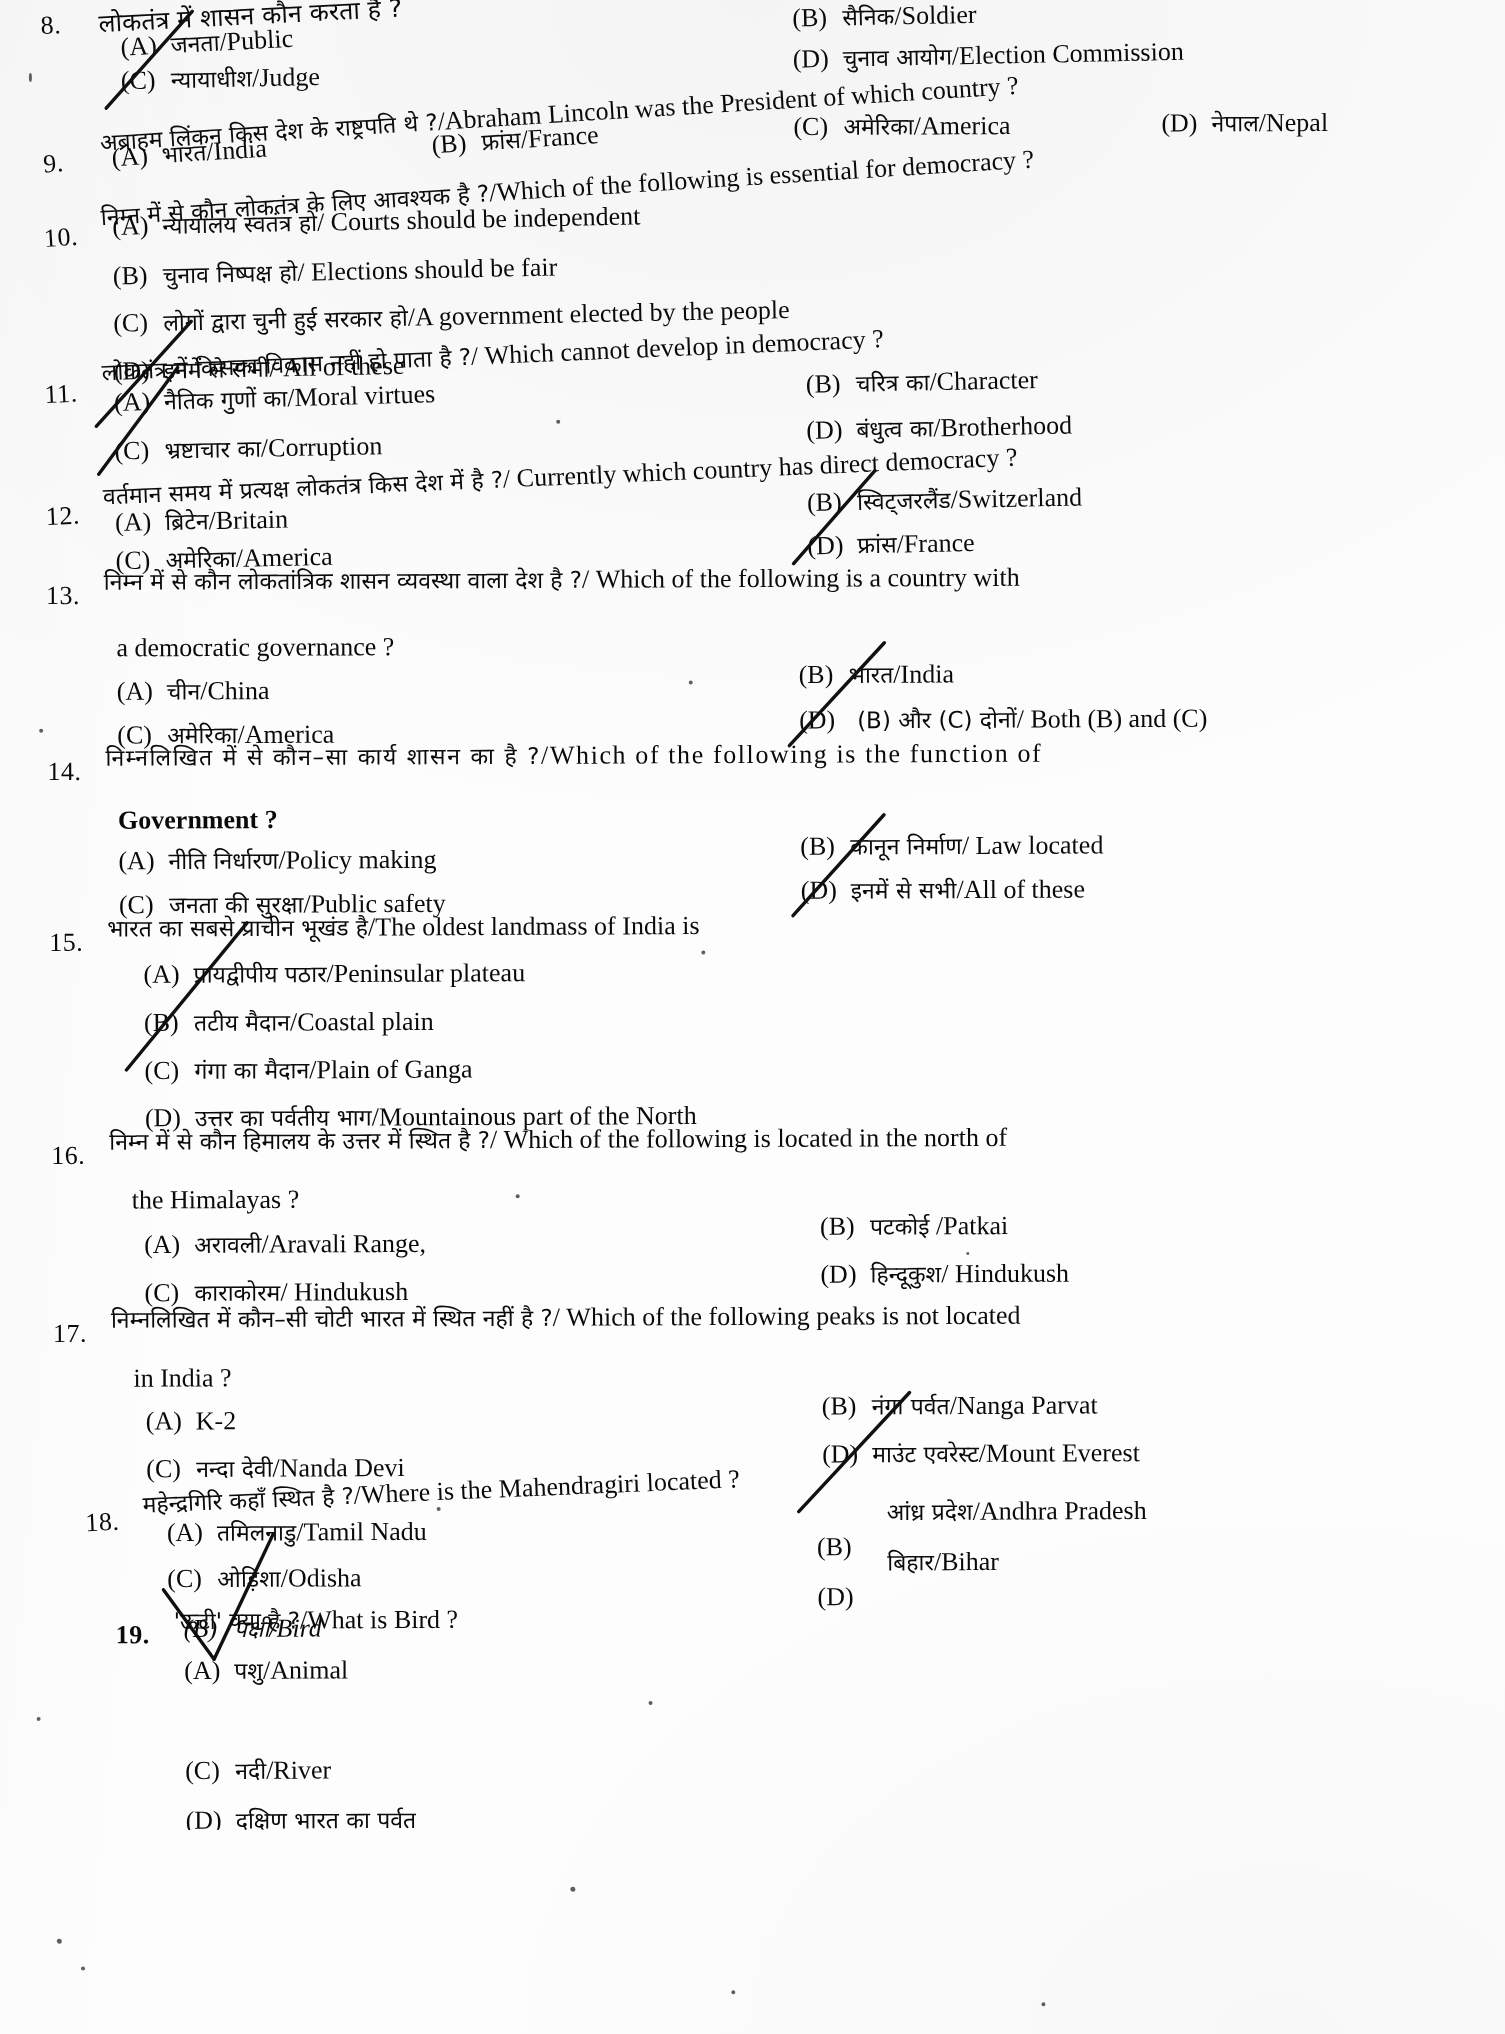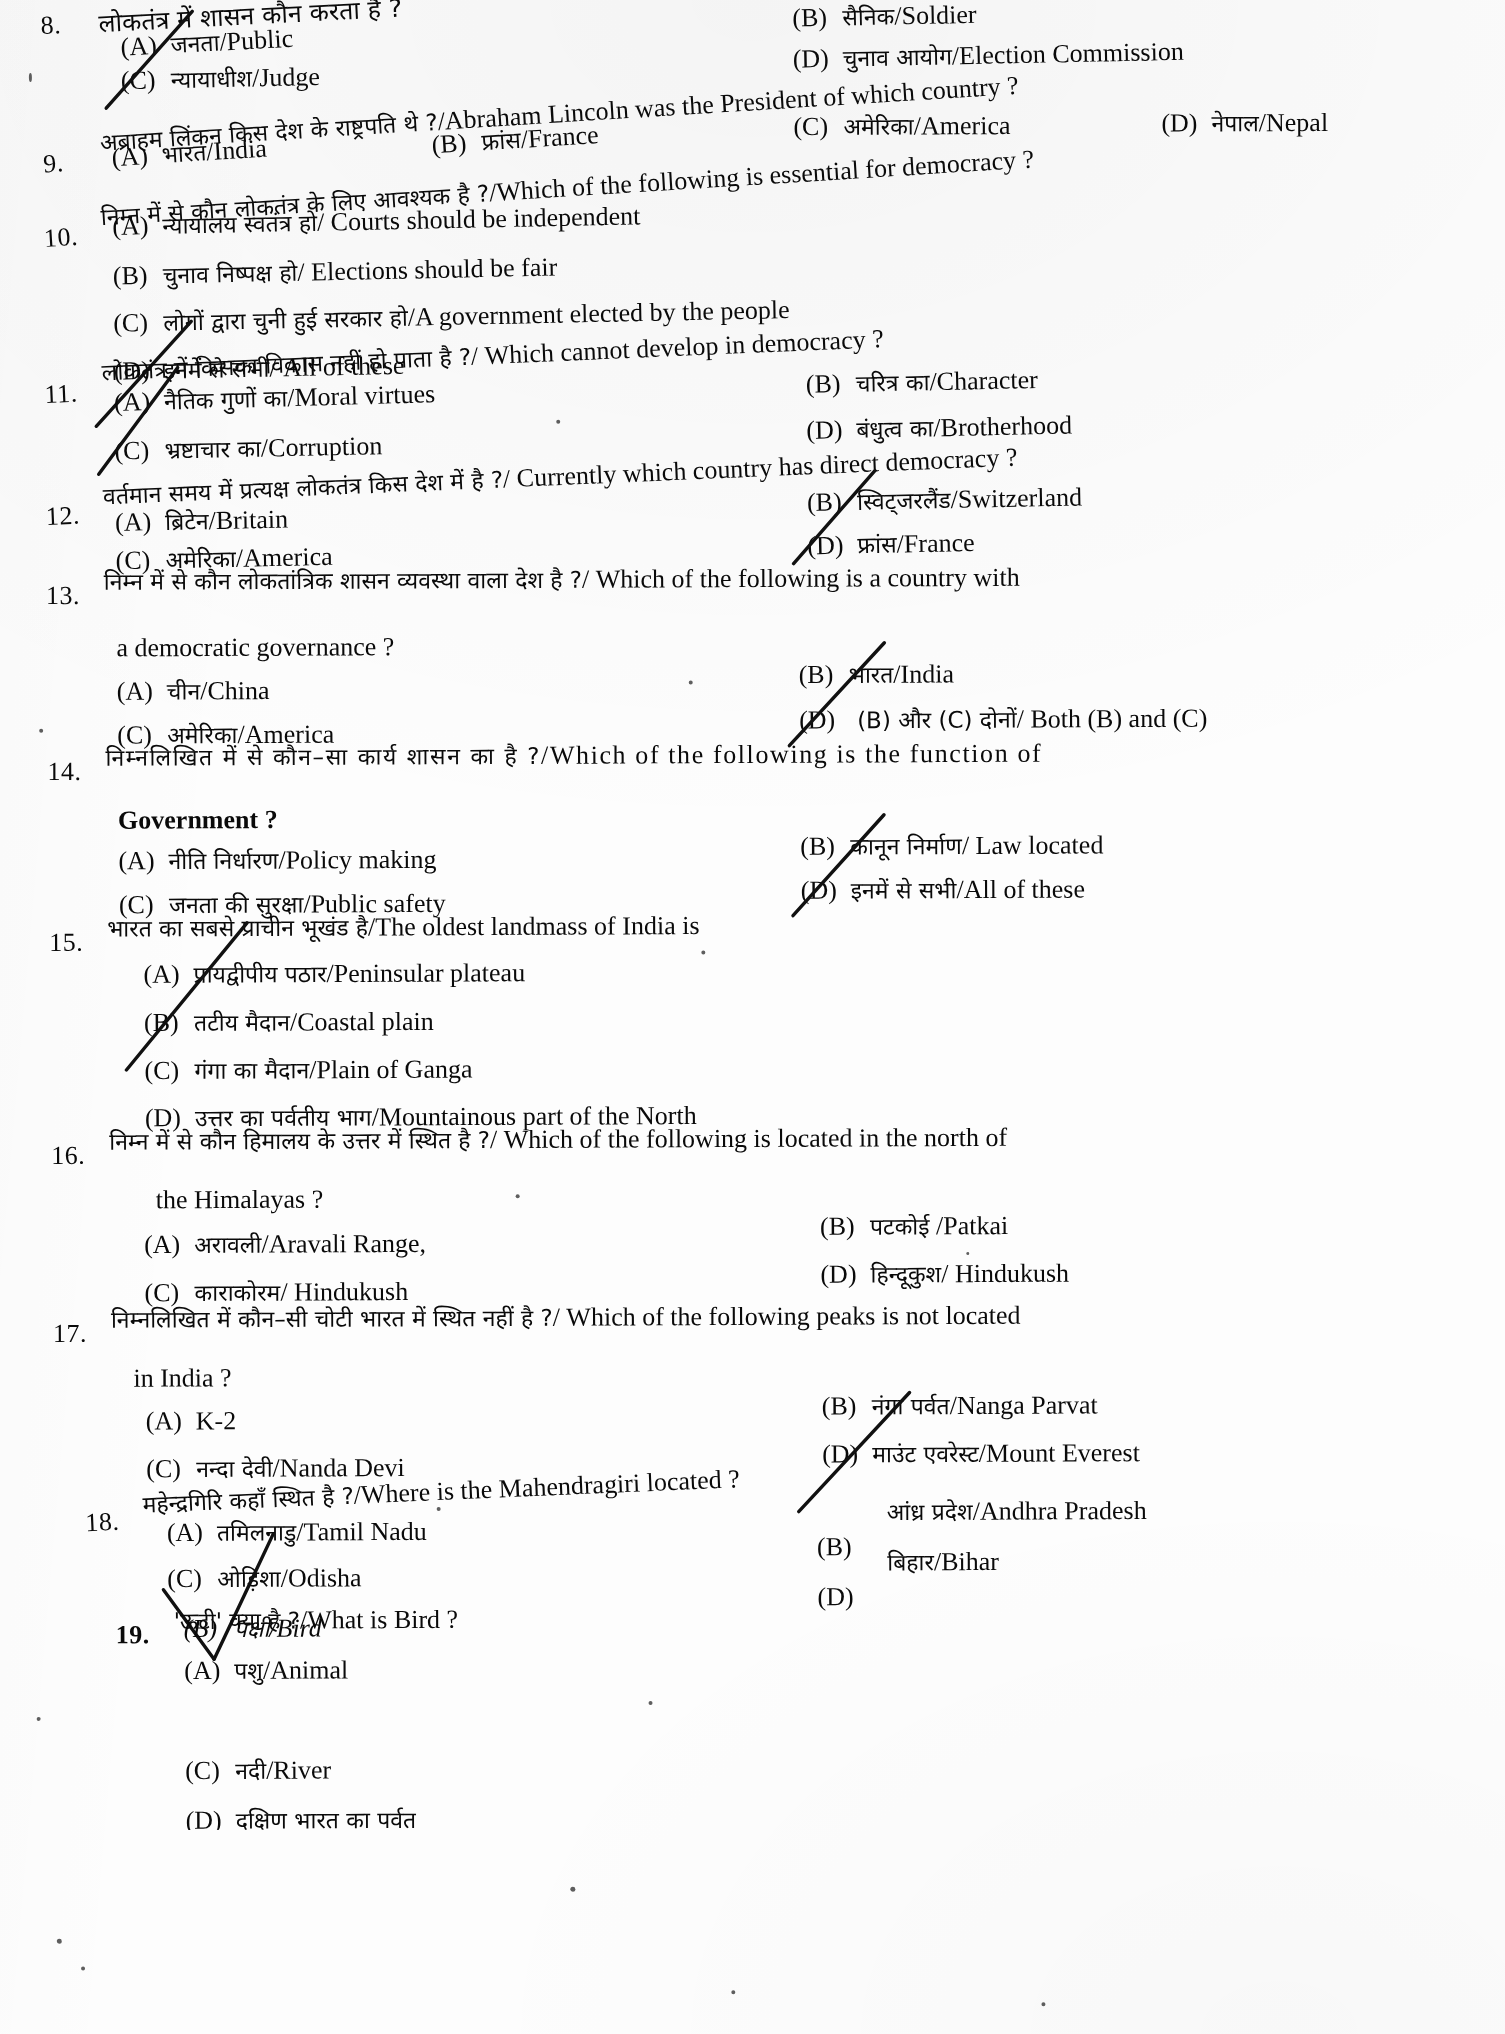--- a/index.html
+++ b/index.html
@@ -294,21 +294,21 @@
           <path d="M6 152 L128 6" stroke="#111" stroke-width="3.4" fill="none" stroke-linecap="round"></path>
         </svg>
   </div>
 
   <div class="q sk6" style="left:48px; top:1122px; width:1440px;">
     <div class="qnum" style="padding-top:16px;">16.</div>
     <div class="qbody">
       <div class="qtext"><span class="hin">निम्न में से कौन हिमालय के उत्तर में स्थित है ?</span><span>/ </span><span>Which of the following is located in the north of</span></div>
     </div>
   </div>
-  <div class="cont sk6" style="left:128px; top:1180px;margin-left:24px;">the Himalayas ?</div>
+  <div class="cont sk6" style="left:128px; top:1180px;">the Himalayas ?</div>
 
   <div class="opt sk6" style="left:140px; top:1224px;">
     <span class="optlbl">(A)</span><span class="hin">अरावली</span><span>/</span><span>Aravali Range,</span>
   </div>
   <div class="opt sk6" style="left:816px; top:1212px;">
     <span class="optlbl">(B)</span><span class="hin">पटकोई</span><span> /</span><span>Patkai</span>
   </div>
   <div class="opt sk6" style="left:140px; top:1272px;">
     <span class="optlbl">(C)</span><span class="hin">काराकोरम</span><span>/ </span><span>Hindukush</span>
   </div>

